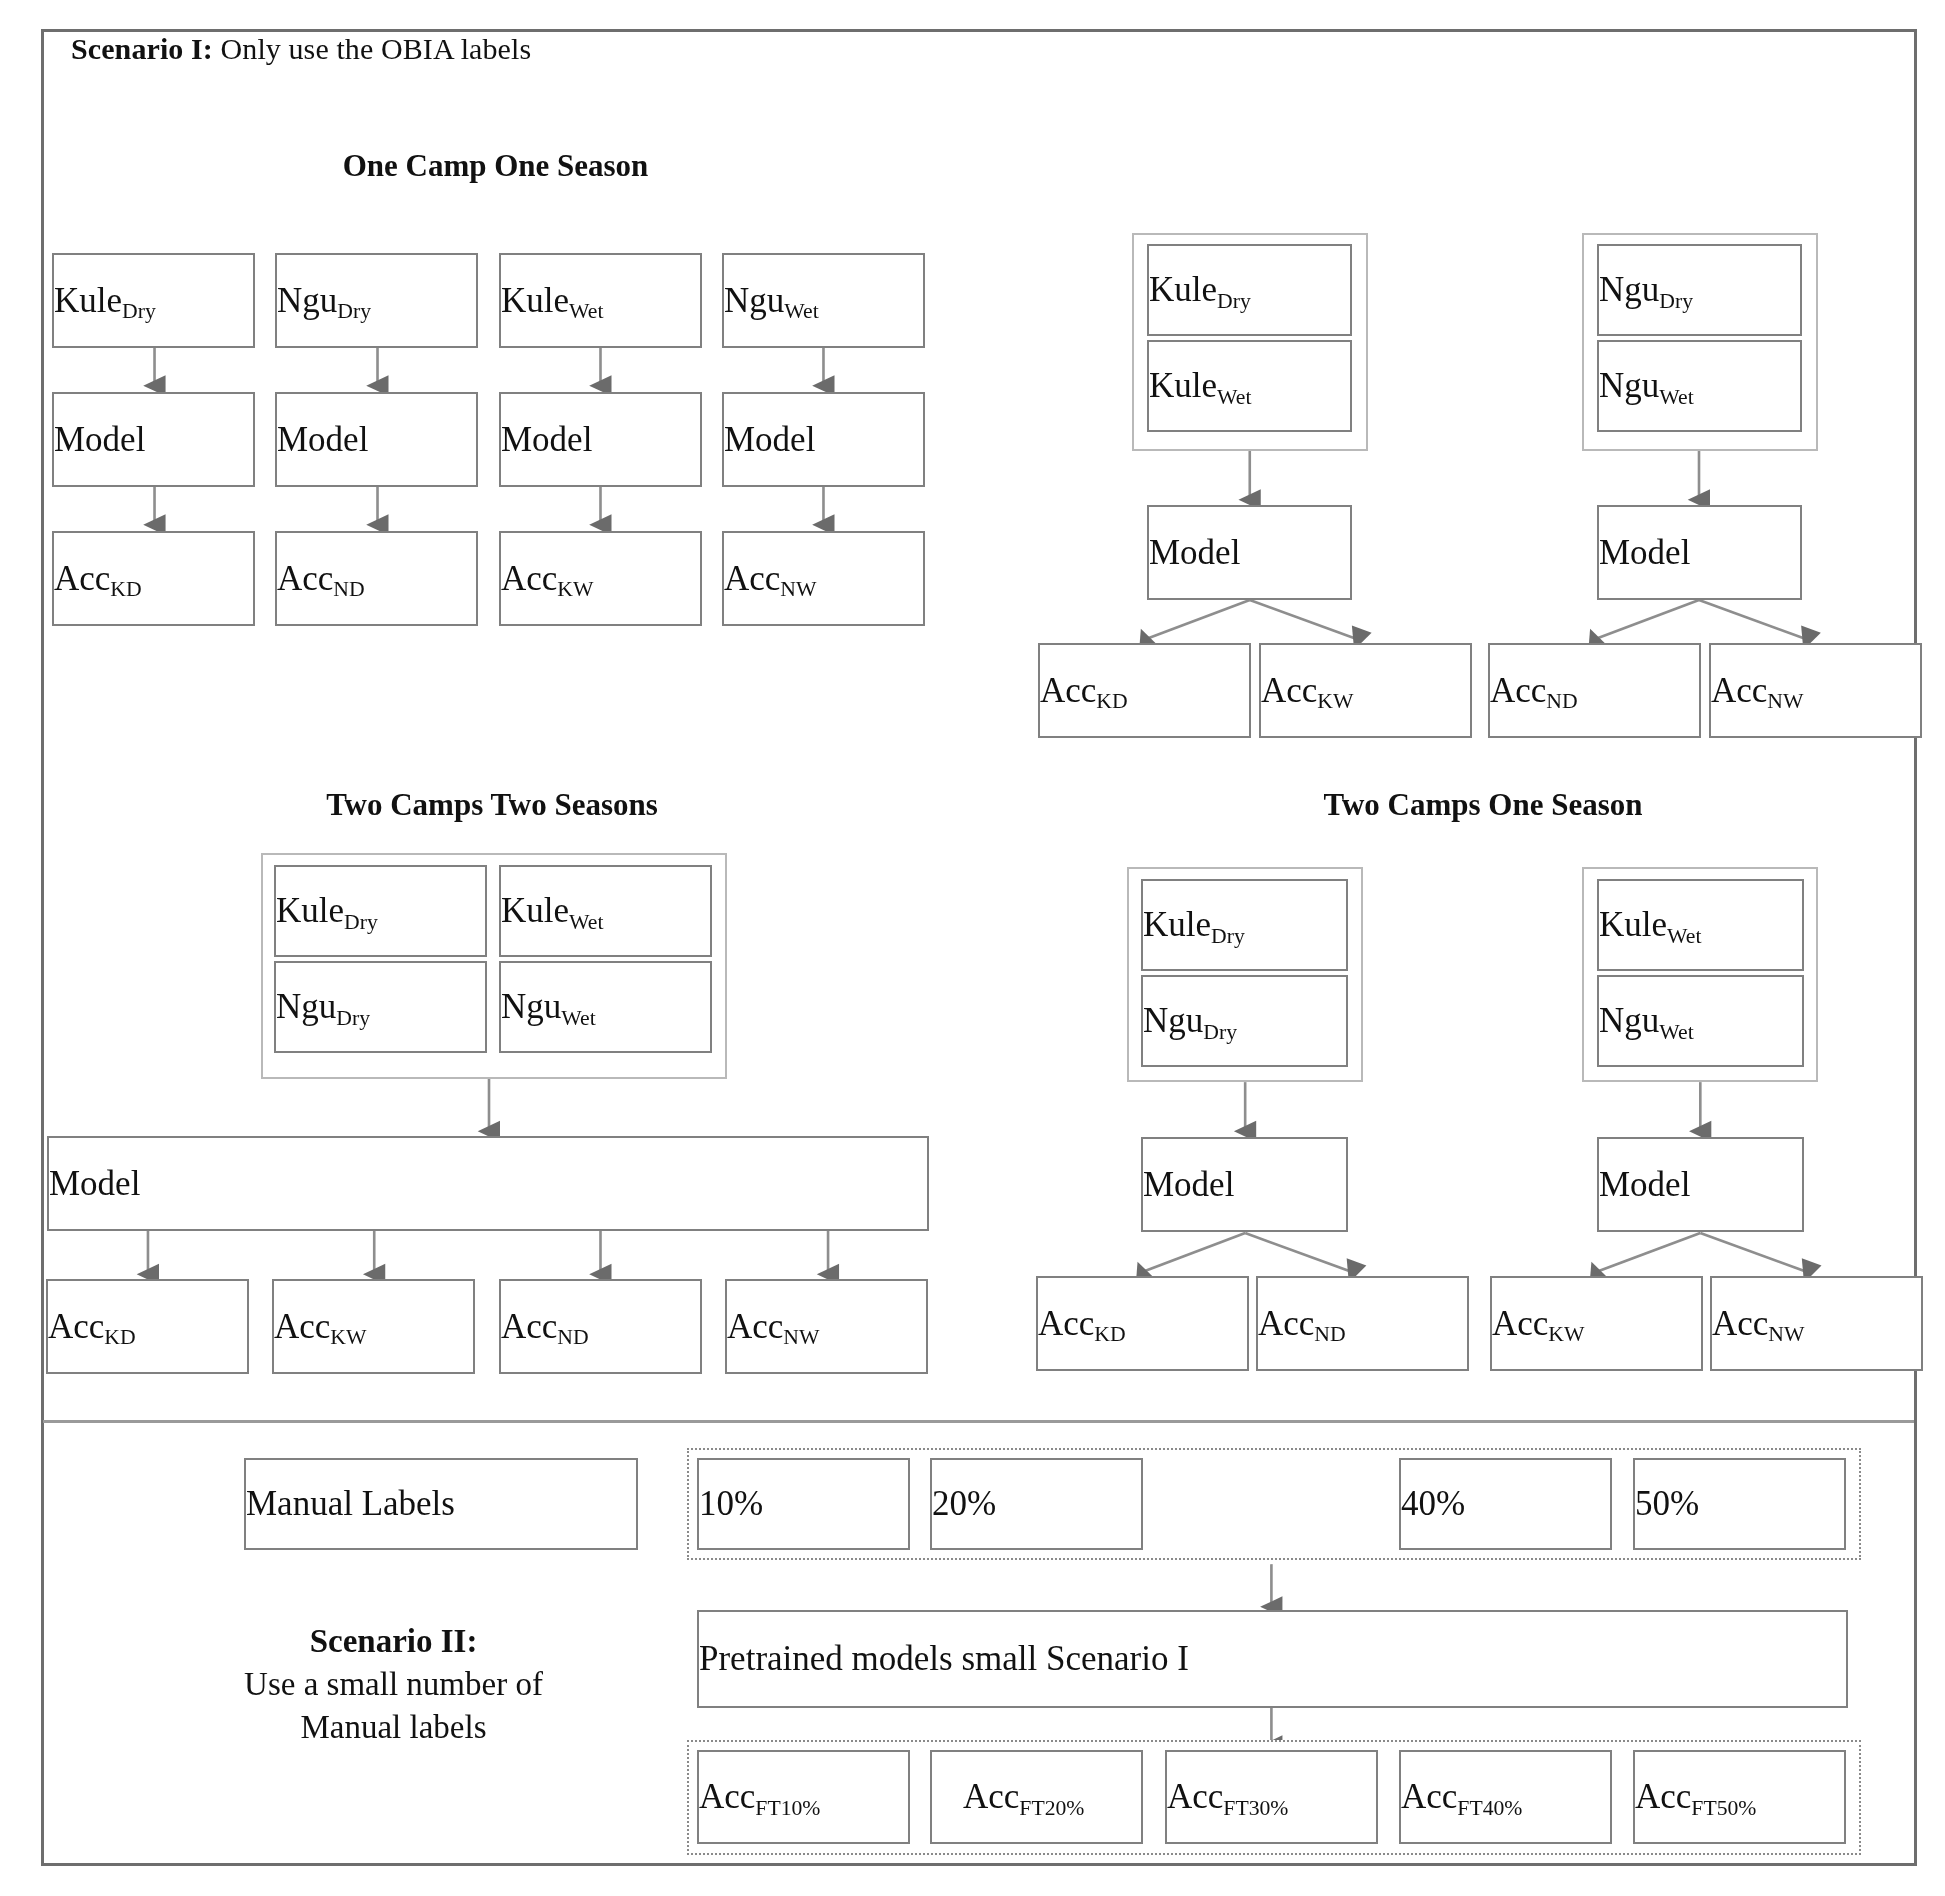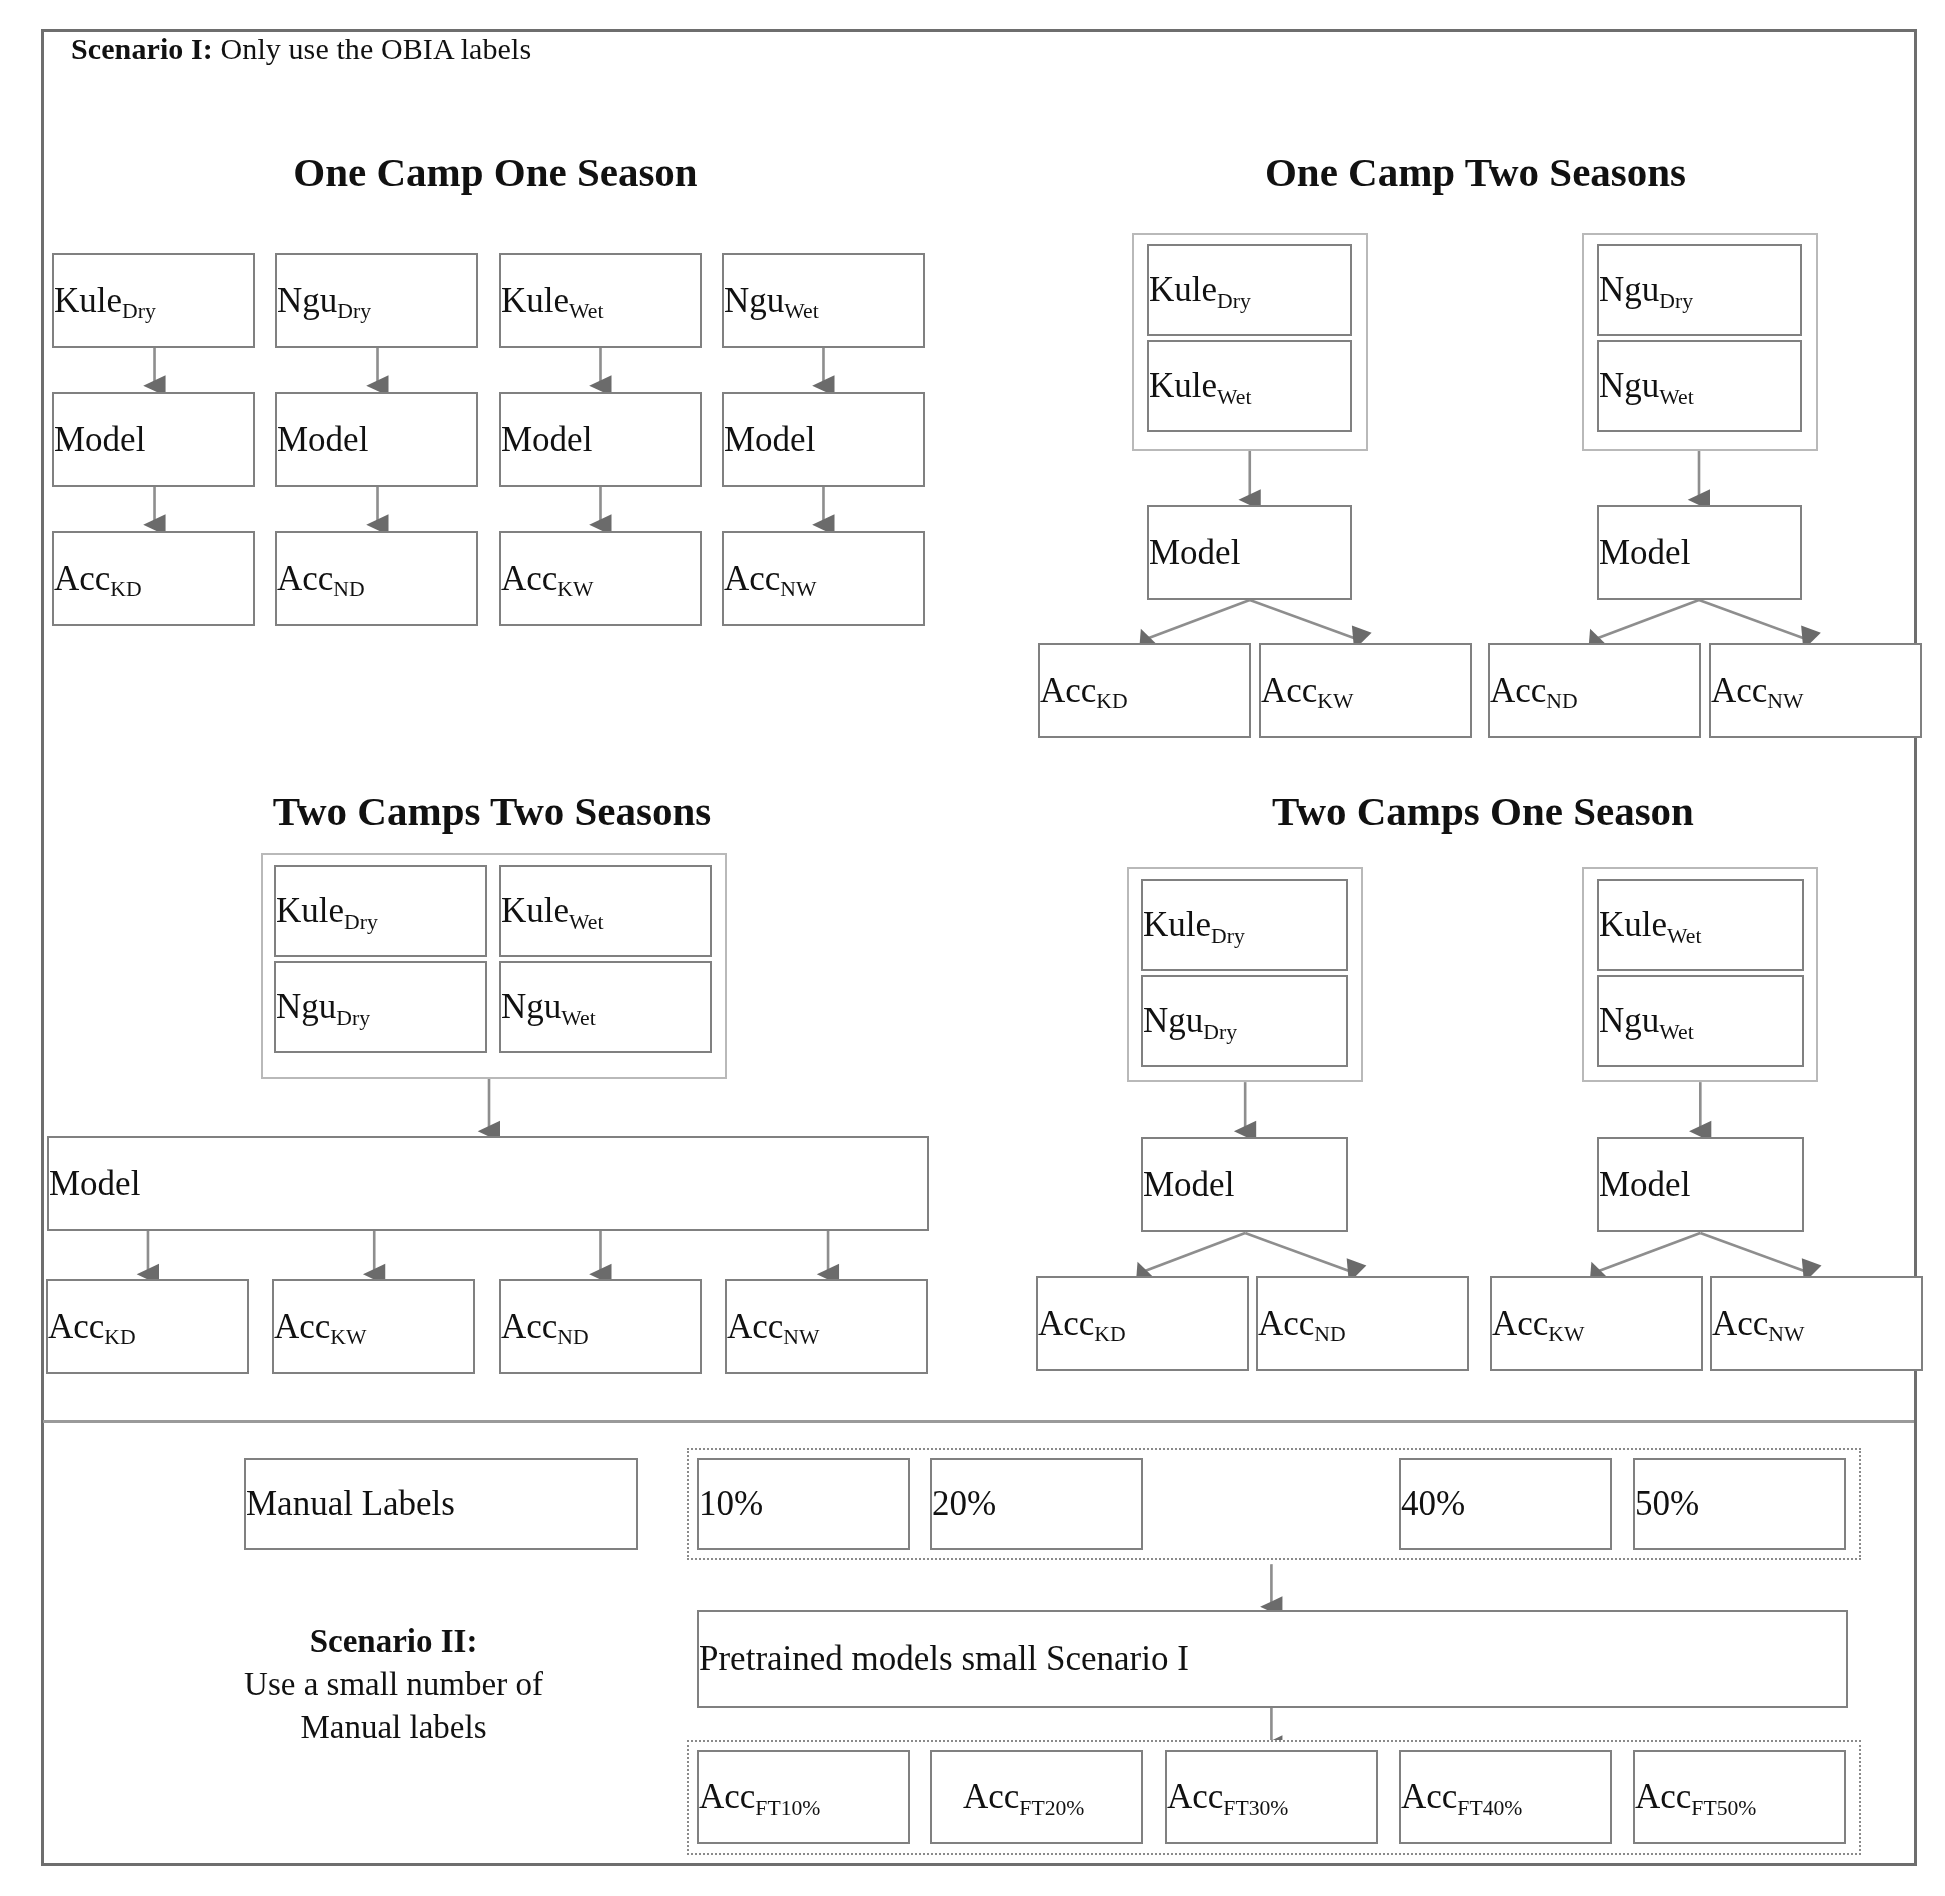--- a/index.html
+++ b/index.html
@@ -33,21 +33,21 @@
     position:absolute;
     font-size:30px;
     color:#111;
     white-space:nowrap;
     letter-spacing:0.1px;
   }
   .scenario-title b{font-weight:bold;}
 
   .sect-title{
     position:absolute;
-    font-size:41px;
+    font-size:31px;
     font-weight:bold;
     color:#111;
     white-space:nowrap;
     text-align:center;
   }
 
   .s2-label{
     position:absolute;
     text-align:center;
     color:#111;
@@ -196,21 +196,20 @@
     <span class="lbl">
       <span>Acc</span><sub>KW</sub>
     </span>
   </div>
   <div class="box" style="left:722px;top:531px;width:203px;height:95px;">
     <span class="lbl">
       <span>Acc</span><sub>NW</sub>
     </span>
   </div>
 
-  <div class="sect-title" style="left:1213px;top:148px;width:525px;">One Camp Two Seasons</div>
 
   <div class="group" style="left:1132px;top:233px;width:236px;height:218px;"></div>
   <div class="box" style="left:1147px;top:244px;width:205px;height:92px;">
     <span class="lbl">
       <span>Kule</span><sub>Dry</sub>
     </span>
   </div>
   <div class="box" style="left:1147px;top:340px;width:205px;height:92px;">
     <span class="lbl">
       <span>Kule</span><sub>Wet</sub>

